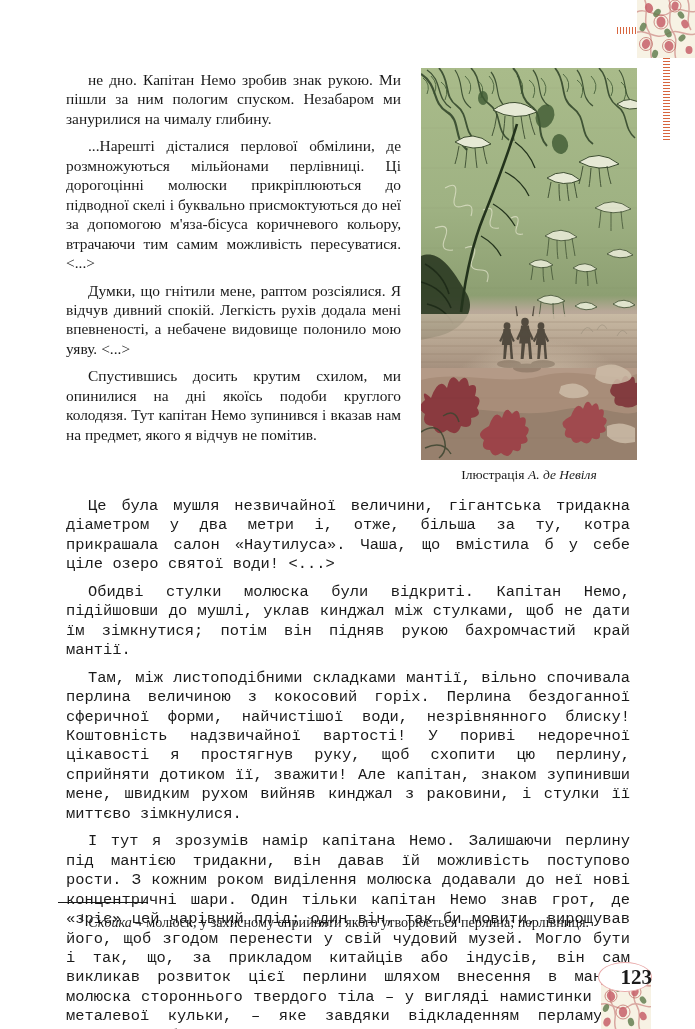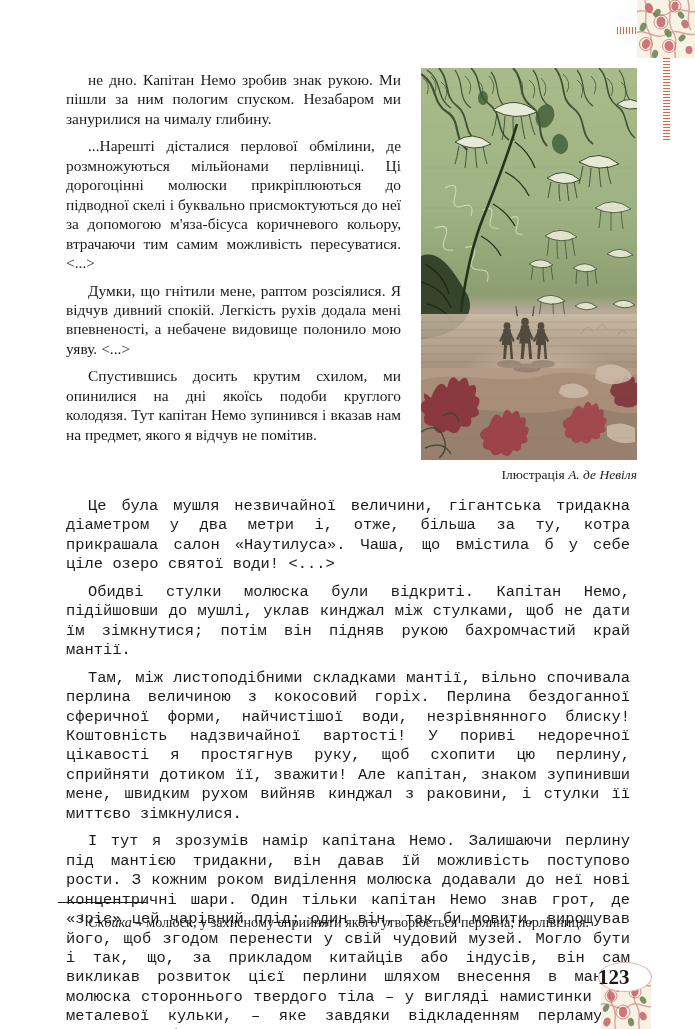--- a/index.html
+++ b/index.html
@@ -62,21 +62,21 @@
     width: 216px;
   }
   .figure-image {
     width: 216px;
     height: 392px;
     display: block;
   }
   .figure-caption {
     margin-top: 7px;
     width: 216px;
-    text-align: right;
+    text-align: center;
     font-size: 13.5px;
     line-height: 1.2;
     white-space: nowrap;
   }
   .figure-caption .cap-label { font-style: normal; }
   .figure-caption .cap-author { font-style: italic; }
 
   
   .col-narrow {
     position: absolute;
@@ -141,21 +141,21 @@
     border-radius: 50%;
     background: #ffffff;
     box-sizing: border-box;
   }
   .page-number {
     position: absolute;
     left: 0; top: 0;
     width: 54px;
     height: 30px;
     line-height: 30px;
-    text-align: left;
+    text-align: right;
     font-size: 21px;
     font-weight: bold;
     color: #1a1a1a;
   }
   .bottom-ornament {
     position: absolute;
     left: 601px;
     top: 976px;
     width: 50px;
     height: 53px;

